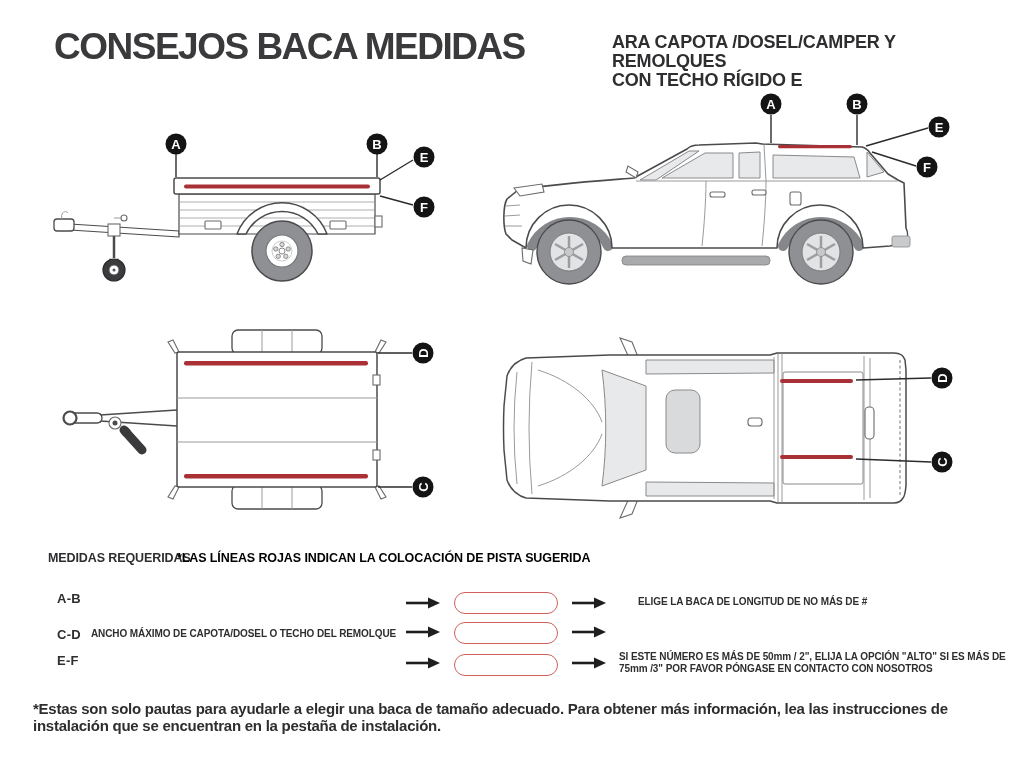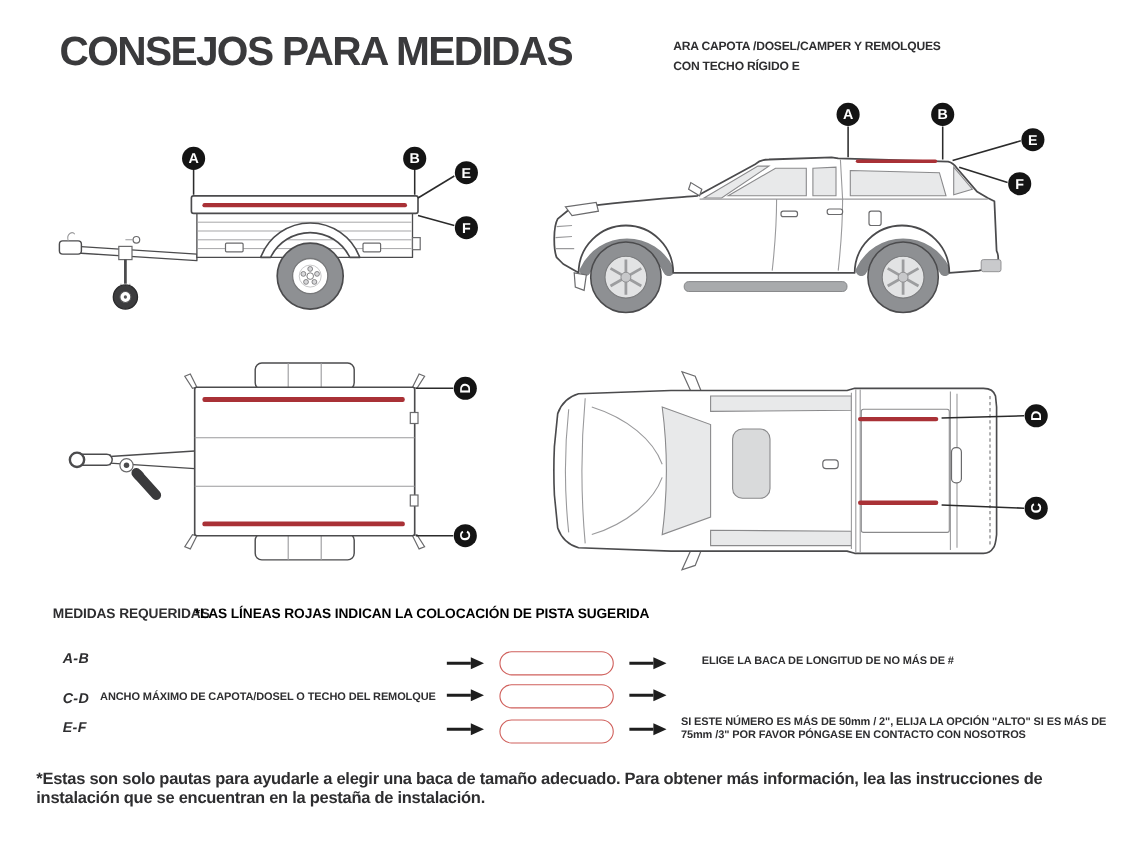--- a/index.html
+++ b/index.html
@@ -5,43 +5,43 @@
   html,body{margin:0;padding:0;background:#fff;}
   .canvas{
     position:relative;width:1024px;height:768px;background:#ffffff;overflow:hidden;
     font-family:"Liberation Sans", sans-serif;color:#2e2e30;
   }
   .abs{position:absolute;}
   .page-title{
     left:54px;top:26px;font-size:37px;font-weight:800;letter-spacing:-1.5px;color:#3a3a3c;white-space:nowrap;
   }
   .subtitle{
-    left:612px;top:33px;width:400px;font-size:11px;font-weight:700;line-height:19px;color:#2e2e30;letter-spacing:-0.2px;
+    left:612px;top:33px;width:400px;font-size:18px;font-weight:700;line-height:19px;color:#2e2e30;letter-spacing:-0.2px;
   }
   svg{display:block;}
   .outline{fill:#ffffff;stroke:#4b4b4d;stroke-width:1.5;stroke-linejoin:round;}
   .thin{stroke:#9a9a9c;stroke-width:1;fill:none;}
   .mid{stroke:#6b6b6d;stroke-width:1.1;fill:#ffffff;}
   .glass{fill:#e8e9ea;stroke:#8a8a8c;stroke-width:1;}
   .markline{stroke:#2b2b2b;stroke-width:1.4;fill:none;}
   .marker-circle{fill:#141414;}
   .marker-letter{fill:#ffffff;font-family:"Liberation Sans",sans-serif;font-size:13px;font-weight:700;text-anchor:middle;}
   .section-title{left:48px;top:551px;font-size:12.5px;font-weight:700;letter-spacing:-0.1px;}
   .red-note{left:177px;top:551px;font-size:12.5px;font-weight:700;letter-spacing:-0.1px;}
-  .code{font-size:13px;font-weight:700;letter-spacing:0.3px;font-style:italic;}
+  .code{font-size:13px;font-weight:700;letter-spacing:0.3px;}
   .desc{font-size:10px;font-weight:700;line-height:11.5px;letter-spacing:-0.1px;}
   .pill{width:102px;height:20px;border:1.6px solid #d0605c;border-radius:12px;background:#fff;}
   .footer-note{left:33px;top:700px;width:978px;font-size:15px;font-weight:700;letter-spacing:-0.25px;color:#2e2e30;}
 </style>
 </head>
 <body>
 
 <div class="canvas">
 
-  <div class="abs page-title">CONSEJOS PARA MEDIDAS</div>
+  <div class="abs page-title">CONSEJOS BACA MEDIDAS</div>
   <div class="abs subtitle">
     <div>ARA CAPOTA /DOSEL/CAMPER Y REMOLQUES</div>
     <div>CON TECHO RÍGIDO E</div>
   </div>
 
   <svg class="abs" style="left:40px;top:100px;" width="420" height="215" viewBox="0 0 420 215">
 
     <path class="outline" style="stroke-width:1.2" d="M139,131 L30,124 L30,130 L139,137 Z"></path>
     <rect class="outline" style="stroke-width:1.3" x="14" y="119" width="20" height="12" rx="3"></rect>
     <path class="thin" d="M22,119 C20,112 26,110 28,113"></path>

